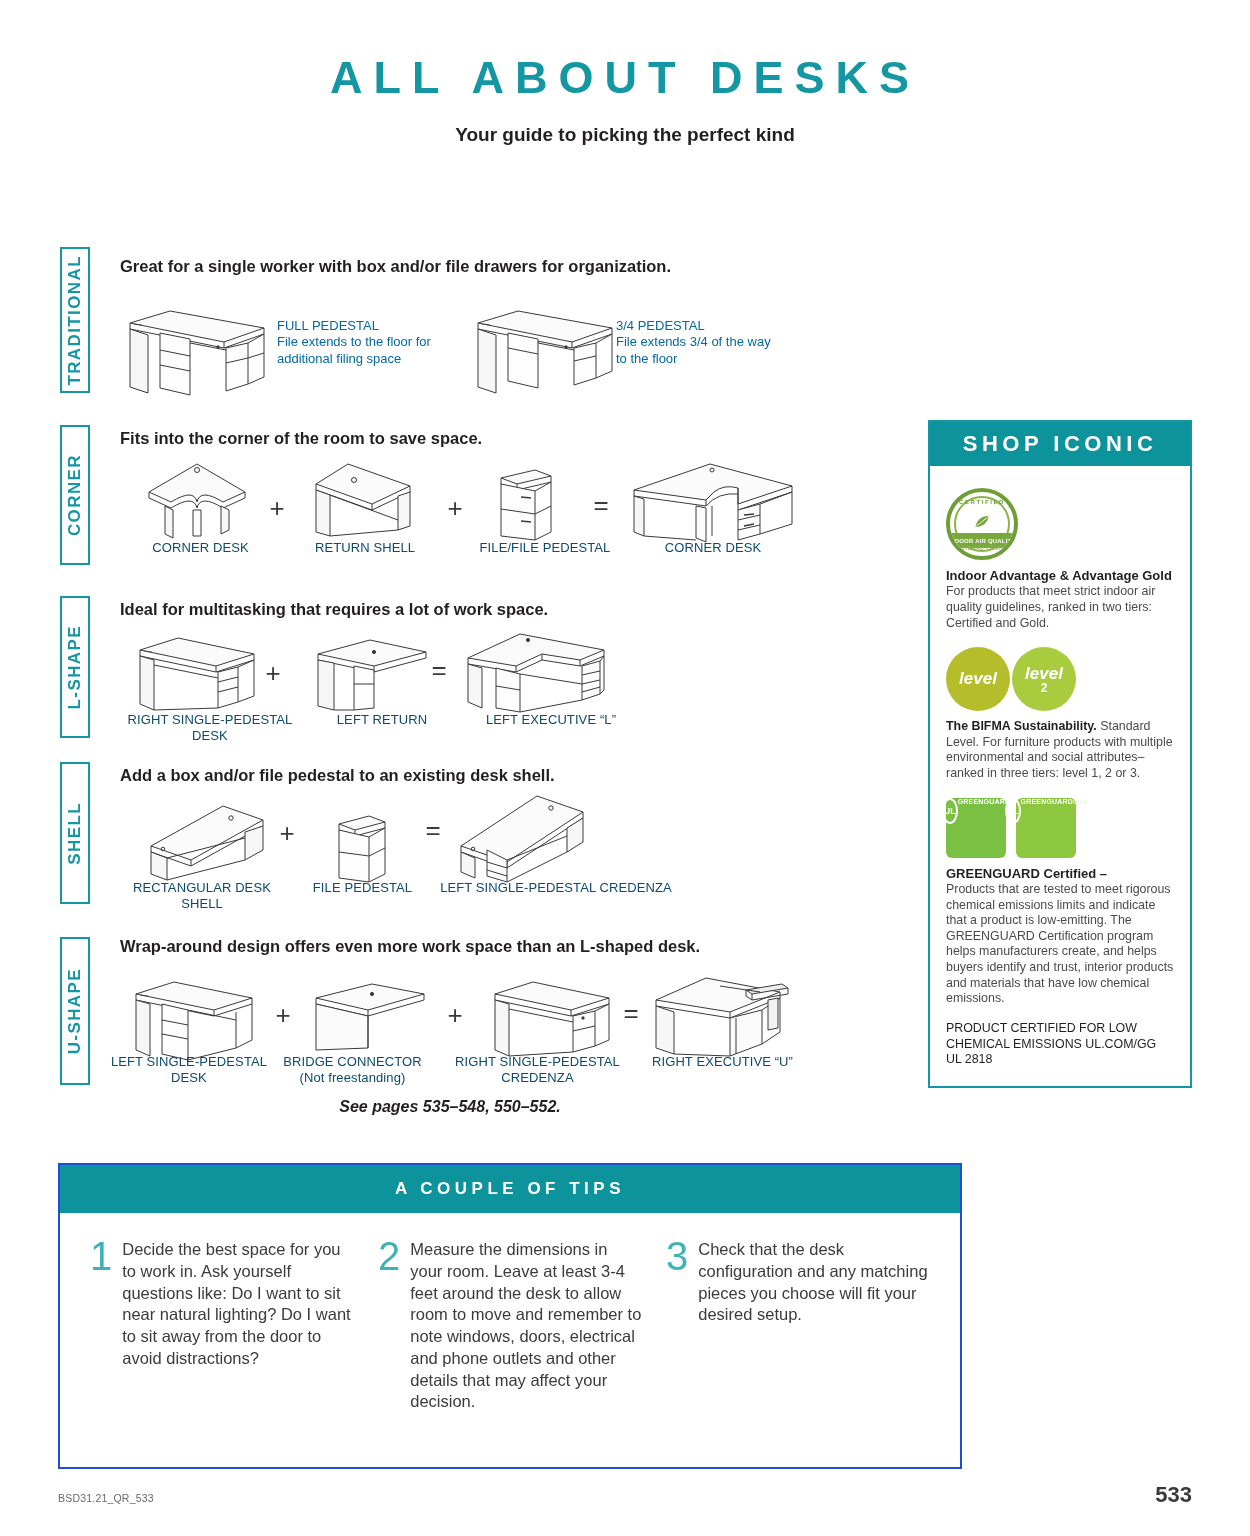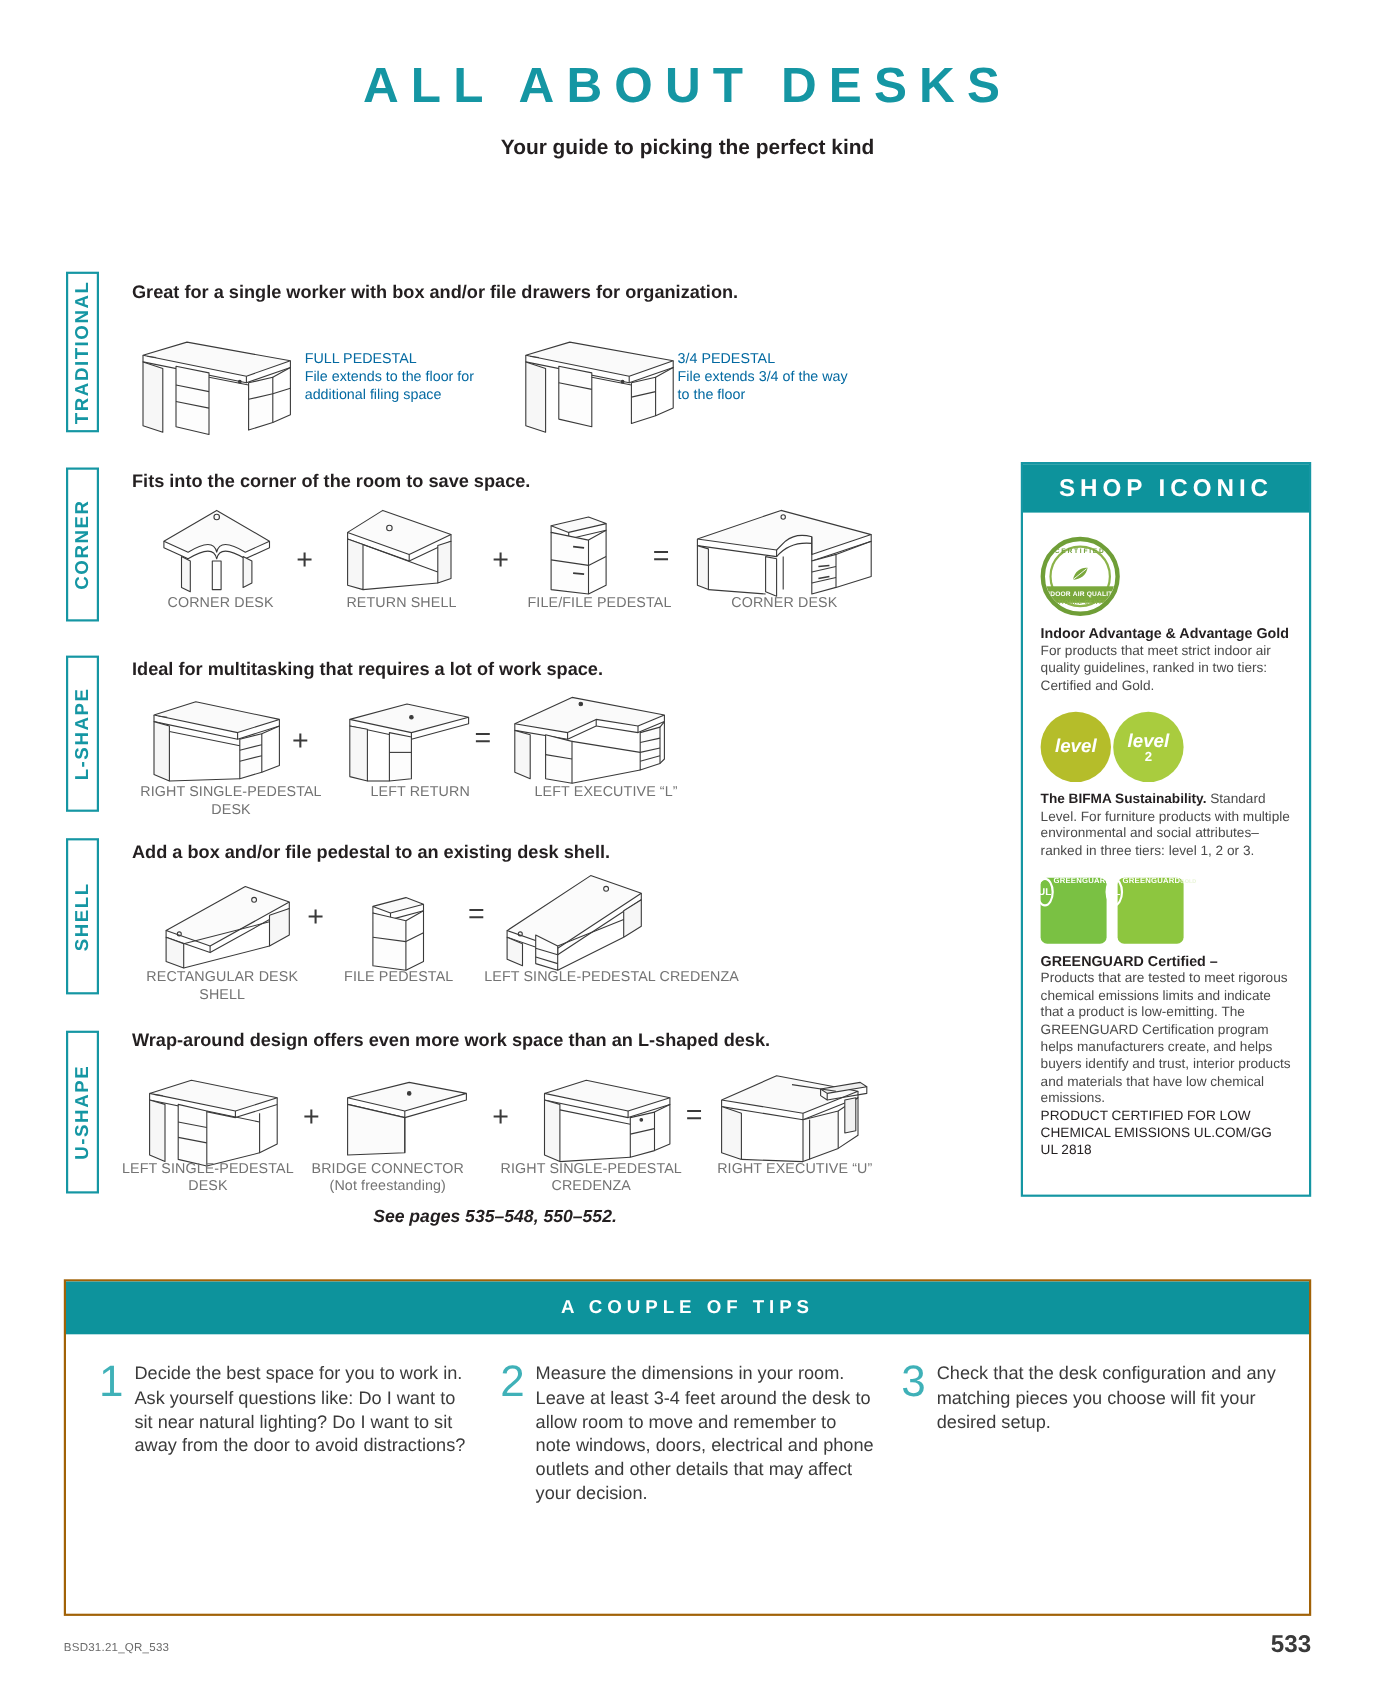--- a/index.html
+++ b/index.html
@@ -42,21 +42,21 @@
 
   
   .sec-head {
     position: absolute;
     font-size: 16.5px; font-weight: bold; color: #231f20;
   }
 
   
   .cap {
     position: absolute;
-    font-size: 13px; color: #737373;
+    font-size: 13px; color: #0c4a6e;
     text-align: center; line-height: 1.22;
     letter-spacing: .1px;
   }
   .op {
     position: absolute;
     font-size: 26px; color: #3a3a3a; font-weight: 400;
     text-align: center;
   }
   .desc {
     position: absolute;
@@ -143,22 +143,22 @@
     border: 2px solid #fff; color:#fff; font-size: 9px; font-weight:bold;
     display:flex; align-items:center; justify-content:center;
     margin-bottom: 3px;
   }
   .badge-gg .nm { color:#fff; font-size: 7px; font-weight:bold; letter-spacing:.2px; }
   .badge-gg .sub { color:#e9f5d8; font-size: 5px; font-weight:bold; margin-top:1px; }
 
   
   .tips {
     position: absolute; left: 58px; top: 1163px;
-    width: 1134px; height: 306px;
-    border: 2px solid #a16207; background:#fff;
+    width: 904px; height: 306px;
+    border: 2px solid #1d4ed8; background:#fff;
   }
   .tips-head {
     height: 48px; background:#0d939c; color:#fff;
     font-size: 17px; font-weight: bold; letter-spacing: 4.5px;
     display:flex; align-items:center; justify-content:center;
   }
   .tips-body { display:flex; padding: 26px 30px 0 30px; gap: 24px; }
   .tip { display:flex; gap: 10px; flex: 1; }
   .tip .num {
     font-size: 40px; color: #3fb1b8; line-height: .85; font-weight: 300;
@@ -547,21 +547,21 @@
             <div class="nm">GREENGUARD</div>
           </div>
           <div class="badge-gg gold">
             <div class="ul">UL</div>
             <div class="nm">GREENGUARD</div>
             <div class="sub">GOLD</div>
           </div>
         </div>
         <div class="ic-title">GREENGUARD Certified –</div>
         <div class="ic-text">Products that are tested to meet rigorous chemical emissions limits and indicate that a product is low-emitting. The GREENGUARD Certification program helps manufacturers create, and helps buyers identify and trust, interior products and materials that have low chemical emissions.</div>
-        <div class="ic-text" style="color:#231f20;">PRODUCT CERTIFIED FOR LOW CHEMICAL EMISSIONS UL.COM/GG UL 2818</div>
+        <div class="ic-text" style="margin-top:14px; color:#231f20;">PRODUCT CERTIFIED FOR LOW CHEMICAL EMISSIONS UL.COM/GG UL 2818</div>
       </div>
 
     </div>
   </div>
 
   <div class="tips">
     <div class="tips-head">A COUPLE OF TIPS</div>
     <div class="tips-body">
       <div class="tip">
         <div class="num">1</div>

